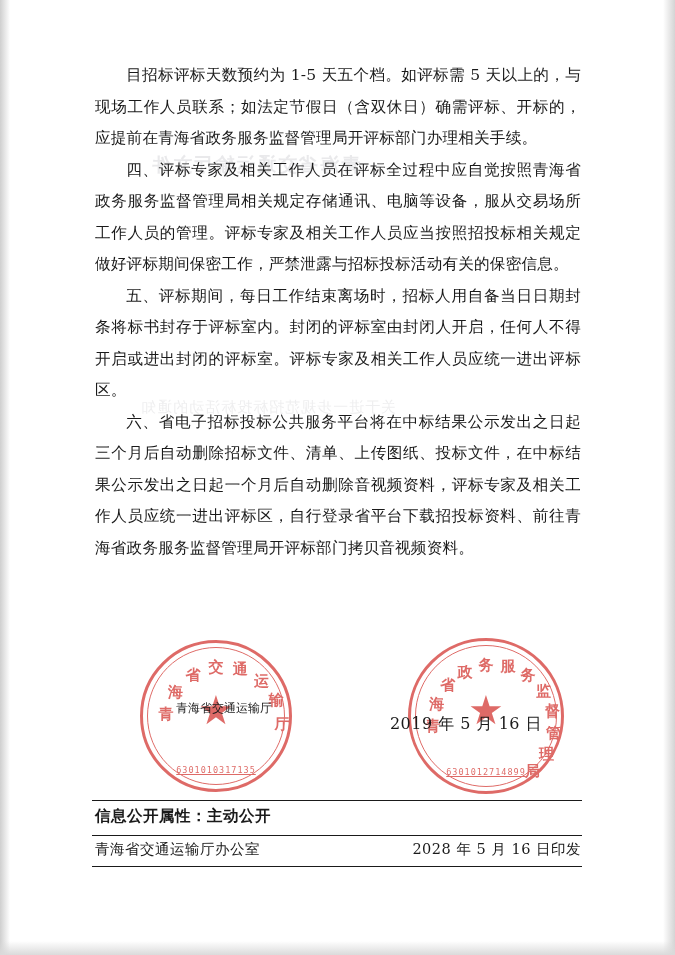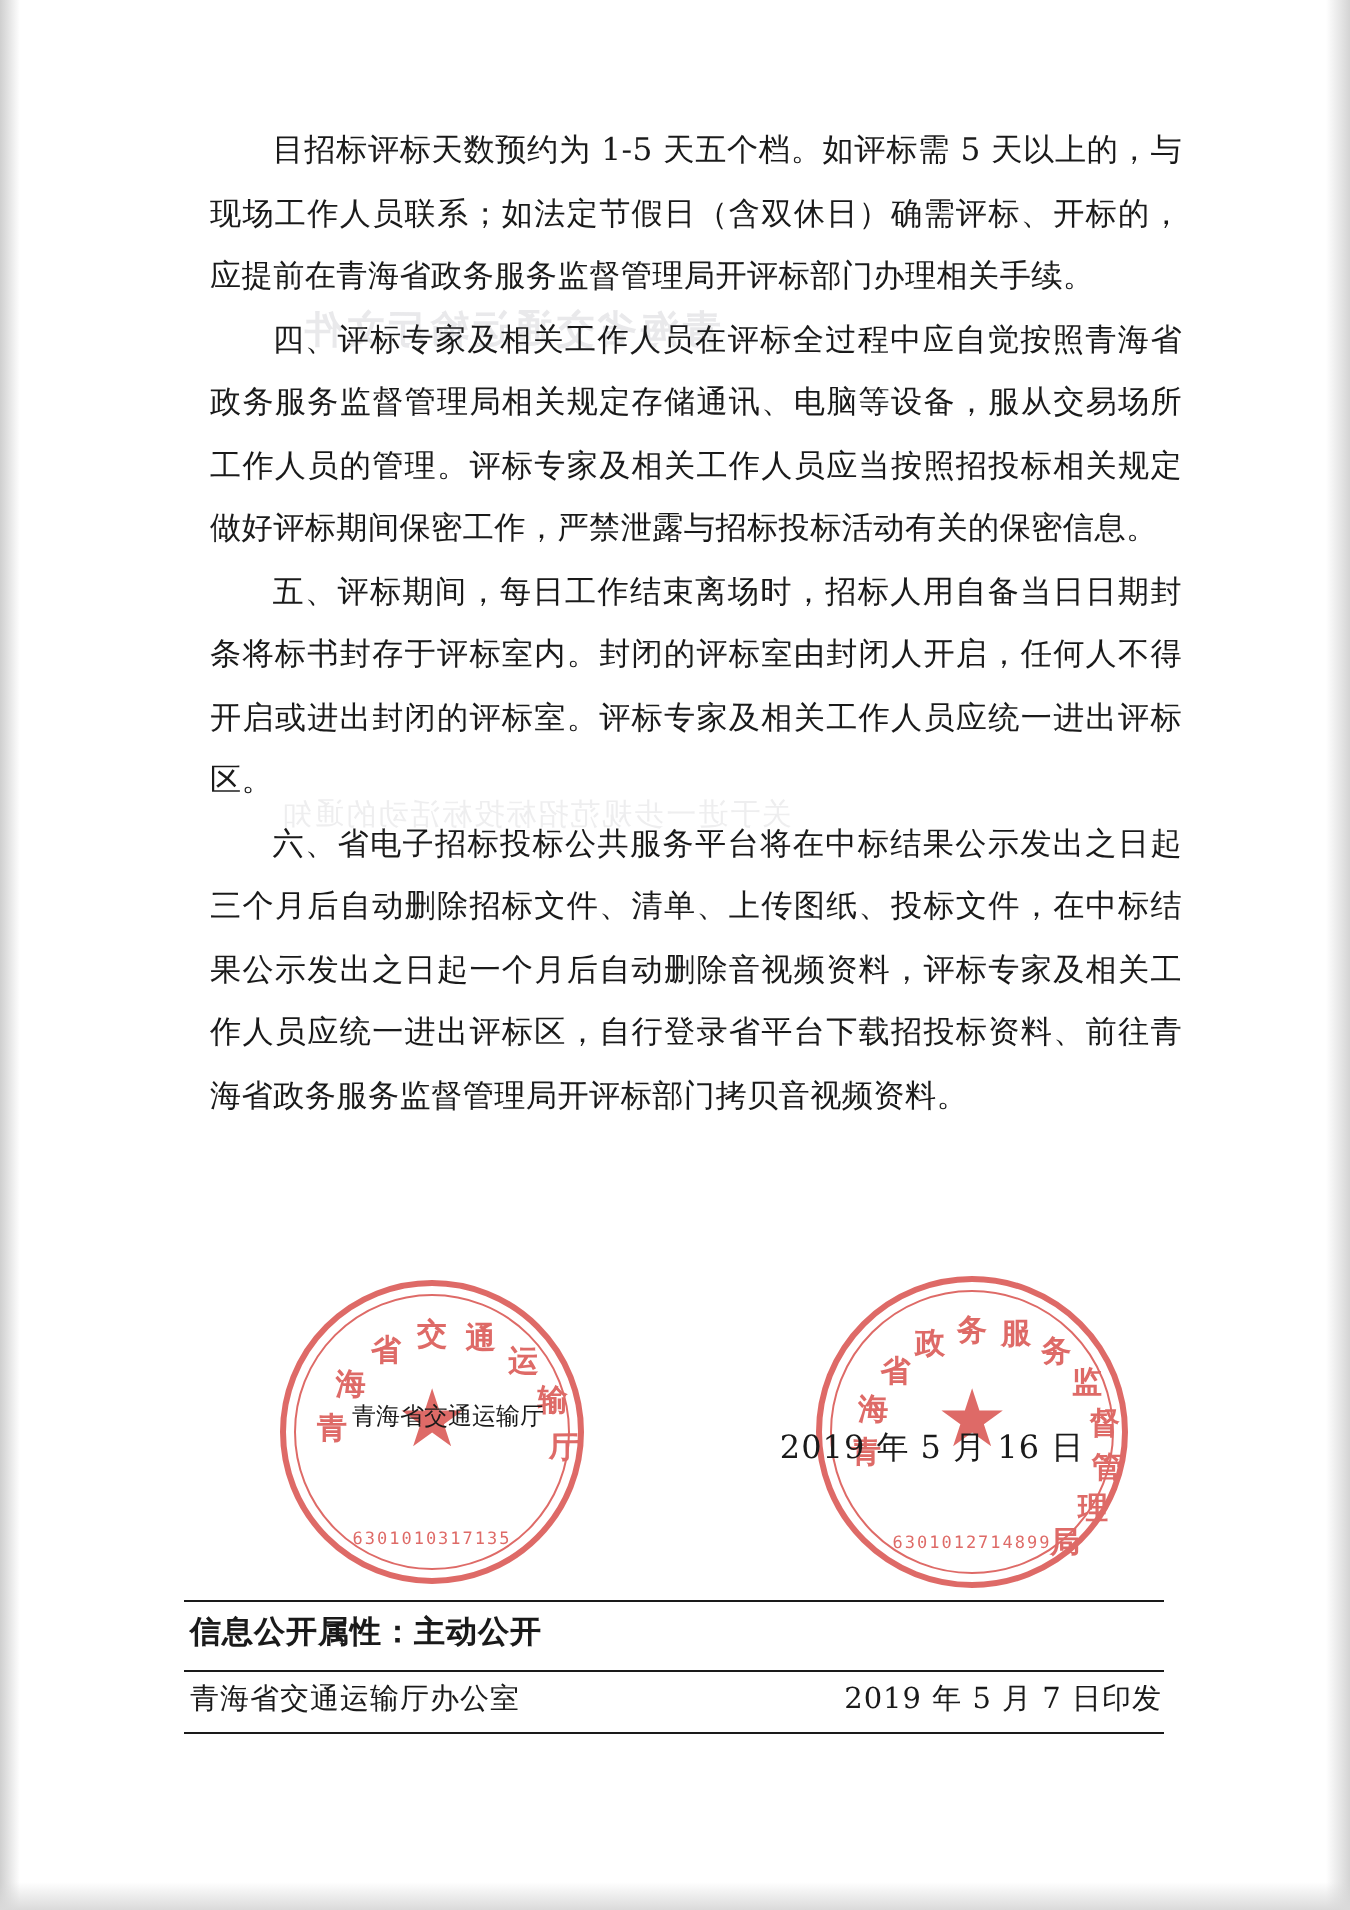--- a/index.html
+++ b/index.html
@@ -42,21 +42,21 @@
   .scan-edge-bottom {
     position: absolute;
     left: 0; bottom: 0;
     width: 675px; height: 14px;
     background: linear-gradient(to top, #dadada, rgba(255,255,255,0));
     pointer-events: none;
   }
 
   .body-text {
     position: absolute;
-    left: 105px;
+    left: 95px;
     top: 60px;
     width: 486px;
     color: #1a1a1a;
     font-size: 15.6px;
     line-height: 31.5px;
     text-align: justify;
     text-justify: inter-ideograph;
   }
   .para {
     margin: 0 0 0 0;
@@ -135,20 +135,21 @@
   .seal-bottom {
     position: absolute;
     left: 50%;
     bottom: 14px;
     transform: translateX(-50%);
     color: #d2322d;
     font-size: 8.5px;
     letter-spacing: 1px;
     white-space: nowrap;
     font-family: "DejaVu Sans Mono", monospace;
+    text-decoration: underline;
   }
 
   
   .sig-left {
     position: absolute;
     left: 134px;
     top: 700px;
     width: 180px;
     text-align: center;
     font-size: 12px;
@@ -286,18 +287,18 @@
       <div class="sig-date">2019 年 5 月 16 日</div>
     </div>
 
     <div class="footer-rule-top"></div>
     <div class="footer-attr">
       <span>信息公开属性：</span><span>主动公开</span>
     </div>
     <div class="footer-rule-mid"></div>
     <div class="footer-row">
       <span class="footer-office">青海省交通运输厅办公室</span>
-      <span class="footer-issue">2019 年 5 月 7 日印发</span>
+      <span class="footer-issue">2028 年 5 月 16 日印发</span>
     </div>
     <div class="footer-rule-bottom"></div>
 
   </div>
 </div>
 
 </body></html>

